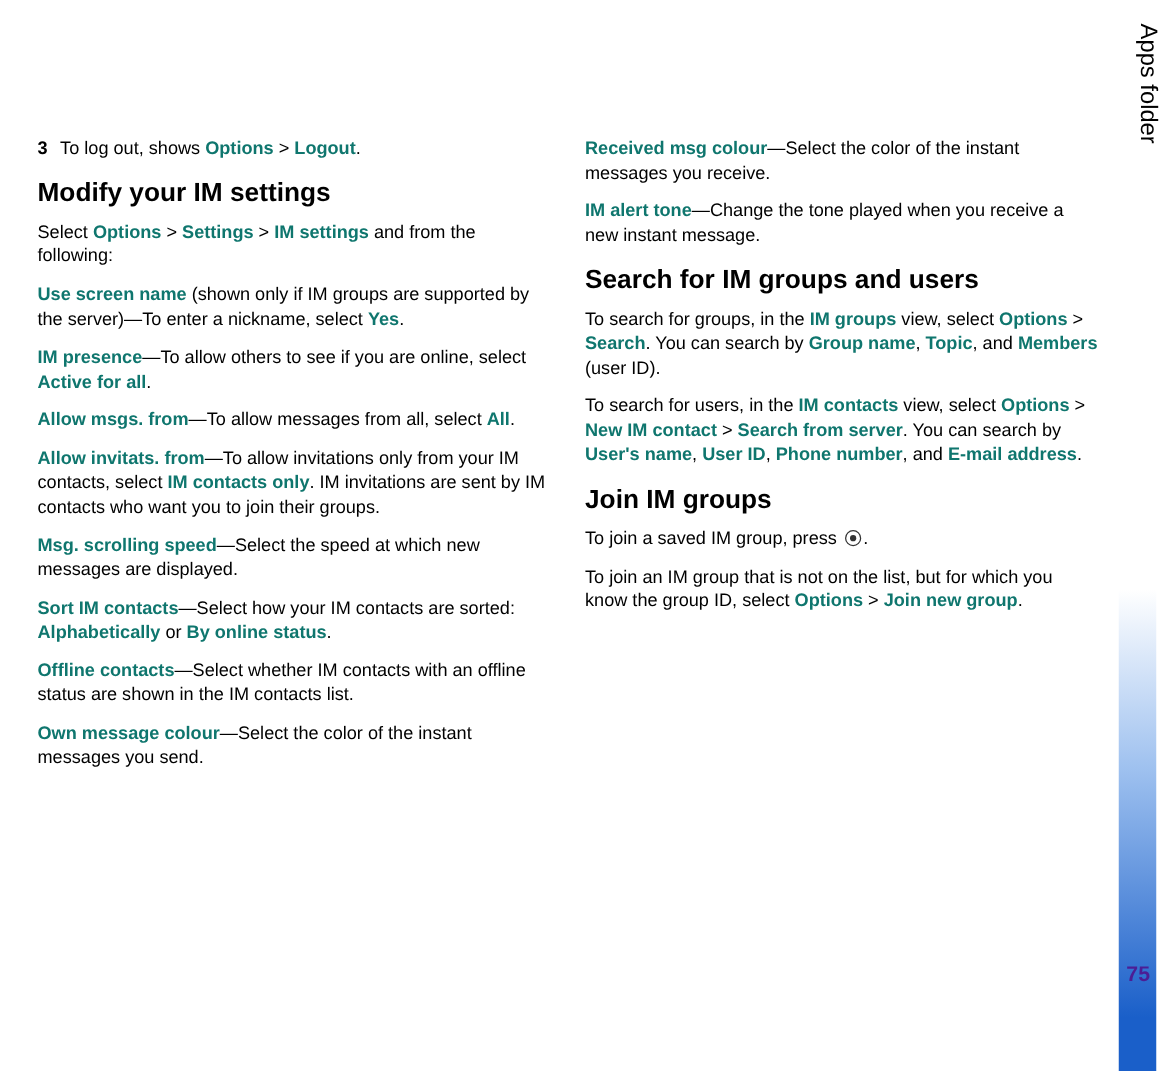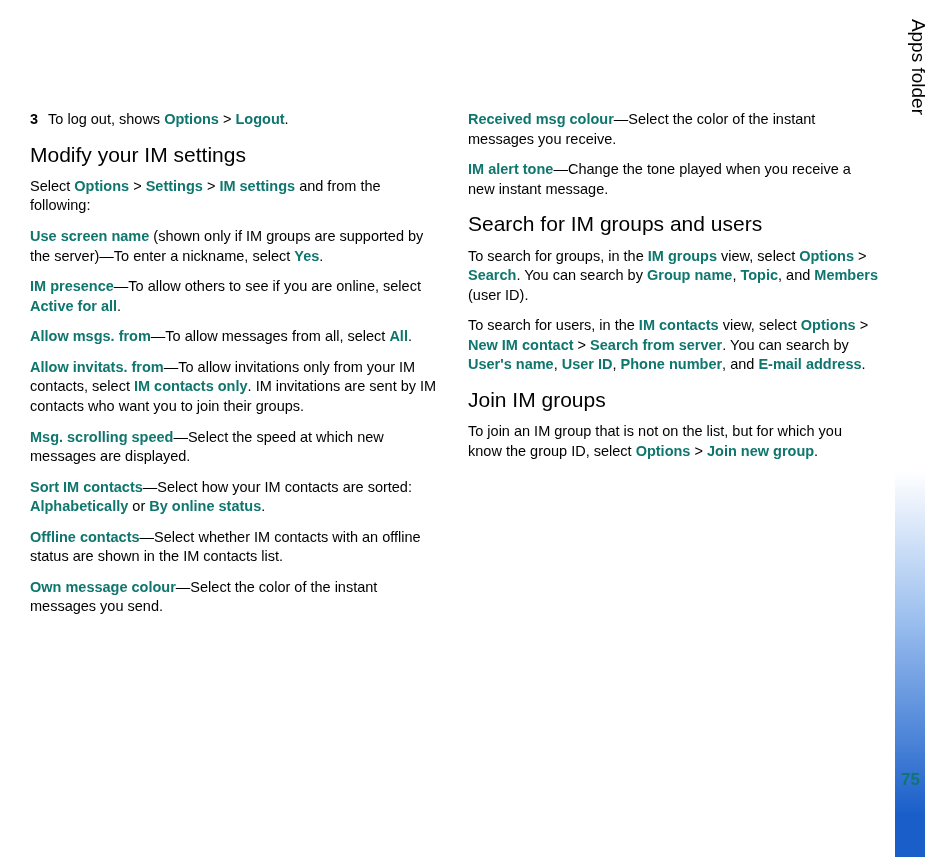--- a/index.html
+++ b/index.html
@@ -19,21 +19,21 @@
     padding: 110px 30px 40px 30px;
     gap: 28px;
   }
   .col {
     flex: 1;
     max-width: 410px;
   }
   .col p { margin-bottom: 11px; }
   h2 {
     font-size: 21px;
-    font-weight: normal;
+    font-weight: bold;
     margin: 10px 0 8px 0;
   }
   .hl { color: #0f766e; font-weight: bold; }
   .step-num { font-weight: bold; margin-right: 10px; }
   .step-line { display: flex; }
   .joy-icon {
     display: inline-block;
     width: 13px; height: 13px;
     border: 1.2px solid #333;
     border-radius: 50%;
@@ -69,21 +69,21 @@
     transform-origin: right top;
     font-size: 19px;
     font-weight: 500;
     color: #000;
     white-space: nowrap;
   }
   .page-num {
     position: absolute;
     right: 17px;
     bottom: 65px;
-    color: #0f766e;
+    color: #4c1d95;
     font-weight: bold;
     font-size: 17px;
   }
 </style>
 </head>
 <body>
 
 <div class="page">
 
   <div class="col">
@@ -151,20 +151,23 @@
       <span>To search for groups, in the </span><span class="hl">IM groups</span><span> view, select </span><span class="hl">Options</span><span> &gt; </span><span class="hl">Search</span><span>. You can search by </span><span class="hl">Group name</span><span>, </span><span class="hl">Topic</span><span>, and </span><span class="hl">Members</span><span> (user ID).</span>
     </p>
 
     <p>
       <span>To search for users, in the </span><span class="hl">IM contacts</span><span> view, select </span><span class="hl">Options</span><span> &gt; </span><span class="hl">New IM contact</span><span> &gt; </span><span class="hl">Search from server</span><span>. You can search by </span><span class="hl">User's name</span><span>, </span><span class="hl">User ID</span><span>, </span><span class="hl">Phone number</span><span>, and </span><span class="hl">E-mail address</span><span>.</span>
     </p>
 
     <h2>Join IM groups</h2>
 
 
+    <p>
+      <span>To join a saved IM group, press </span><span class="joy-icon"></span><span>.</span>
+    </p>
 
     <p>
       <span>To join an IM group that is not on the list, but for which you know the group ID, select </span><span class="hl">Options</span><span> &gt; </span><span class="hl">Join new group</span><span>.</span>
     </p>
 
   </div>
 </div>
 
 <div class="sidebar">
   <div class="side-grad"></div>

